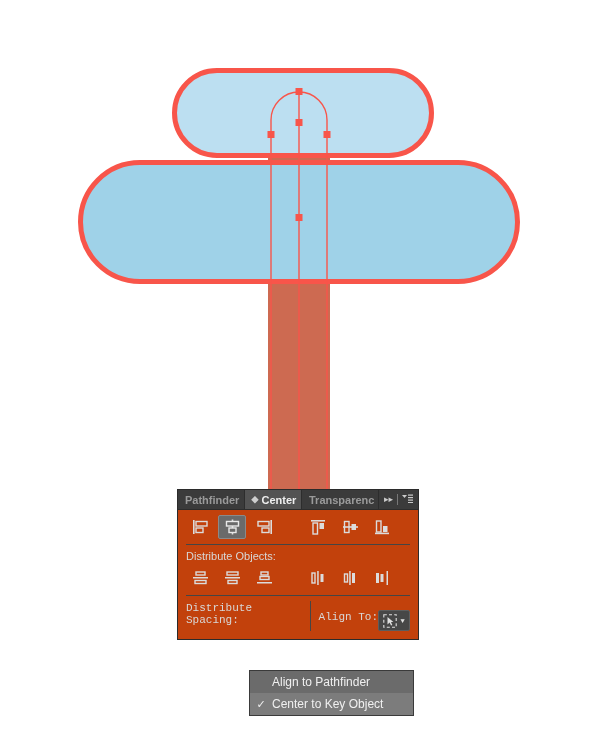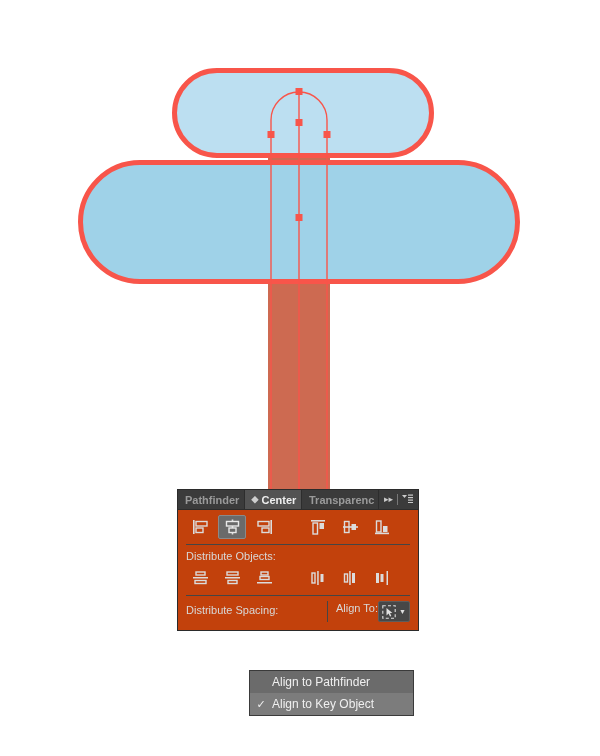--- a/index.html
+++ b/index.html
@@ -258,21 +258,21 @@
           <svg width="17" height="16" viewBox="0 0 17 16">
               <rect x="2" y="3" width="3" height="10" fill="#dcdcdc"></rect>
               <rect x="6.5" y="4" width="3" height="8" fill="#dcdcdc"></rect>
               <rect x="12.5" y="1" width="1.5" height="14" fill="#dcdcdc"></rect>
             </svg>
         </div>
       </div>
 
       <div class="rule"></div>
 
-      <div style="display:flex;align-items:center;">
+      <div style="display:flex;align-items:flex-end;font-family:Liberation Mono, monospace;">
         <div style="flex:1;">
           <div class="sect-label">Distribute Spacing:</div>
         </div>
 
         <div class="vsep"></div>
 
         <div class="alignto-col">
           <div class="sect-label">Align To:</div>
           <div class="keybtn">
             <svg width="15" height="14" viewBox="0 0 15 14">
@@ -287,17 +287,17 @@
   </div>
 
 
   <div class="dropdown">
     <div class="dd-item">
       <span class="dd-check"></span>
       <span class="dd-label">Align to Pathfinder</span>
     </div>
     <div class="dd-item checked">
       <span class="dd-check">✓</span>
-      <span class="dd-label">Align to Key Object</span>
+      <span class="dd-label">Center to Key Object</span>
     </div>
   </div>
 
 </div>
 
 </body></html>

